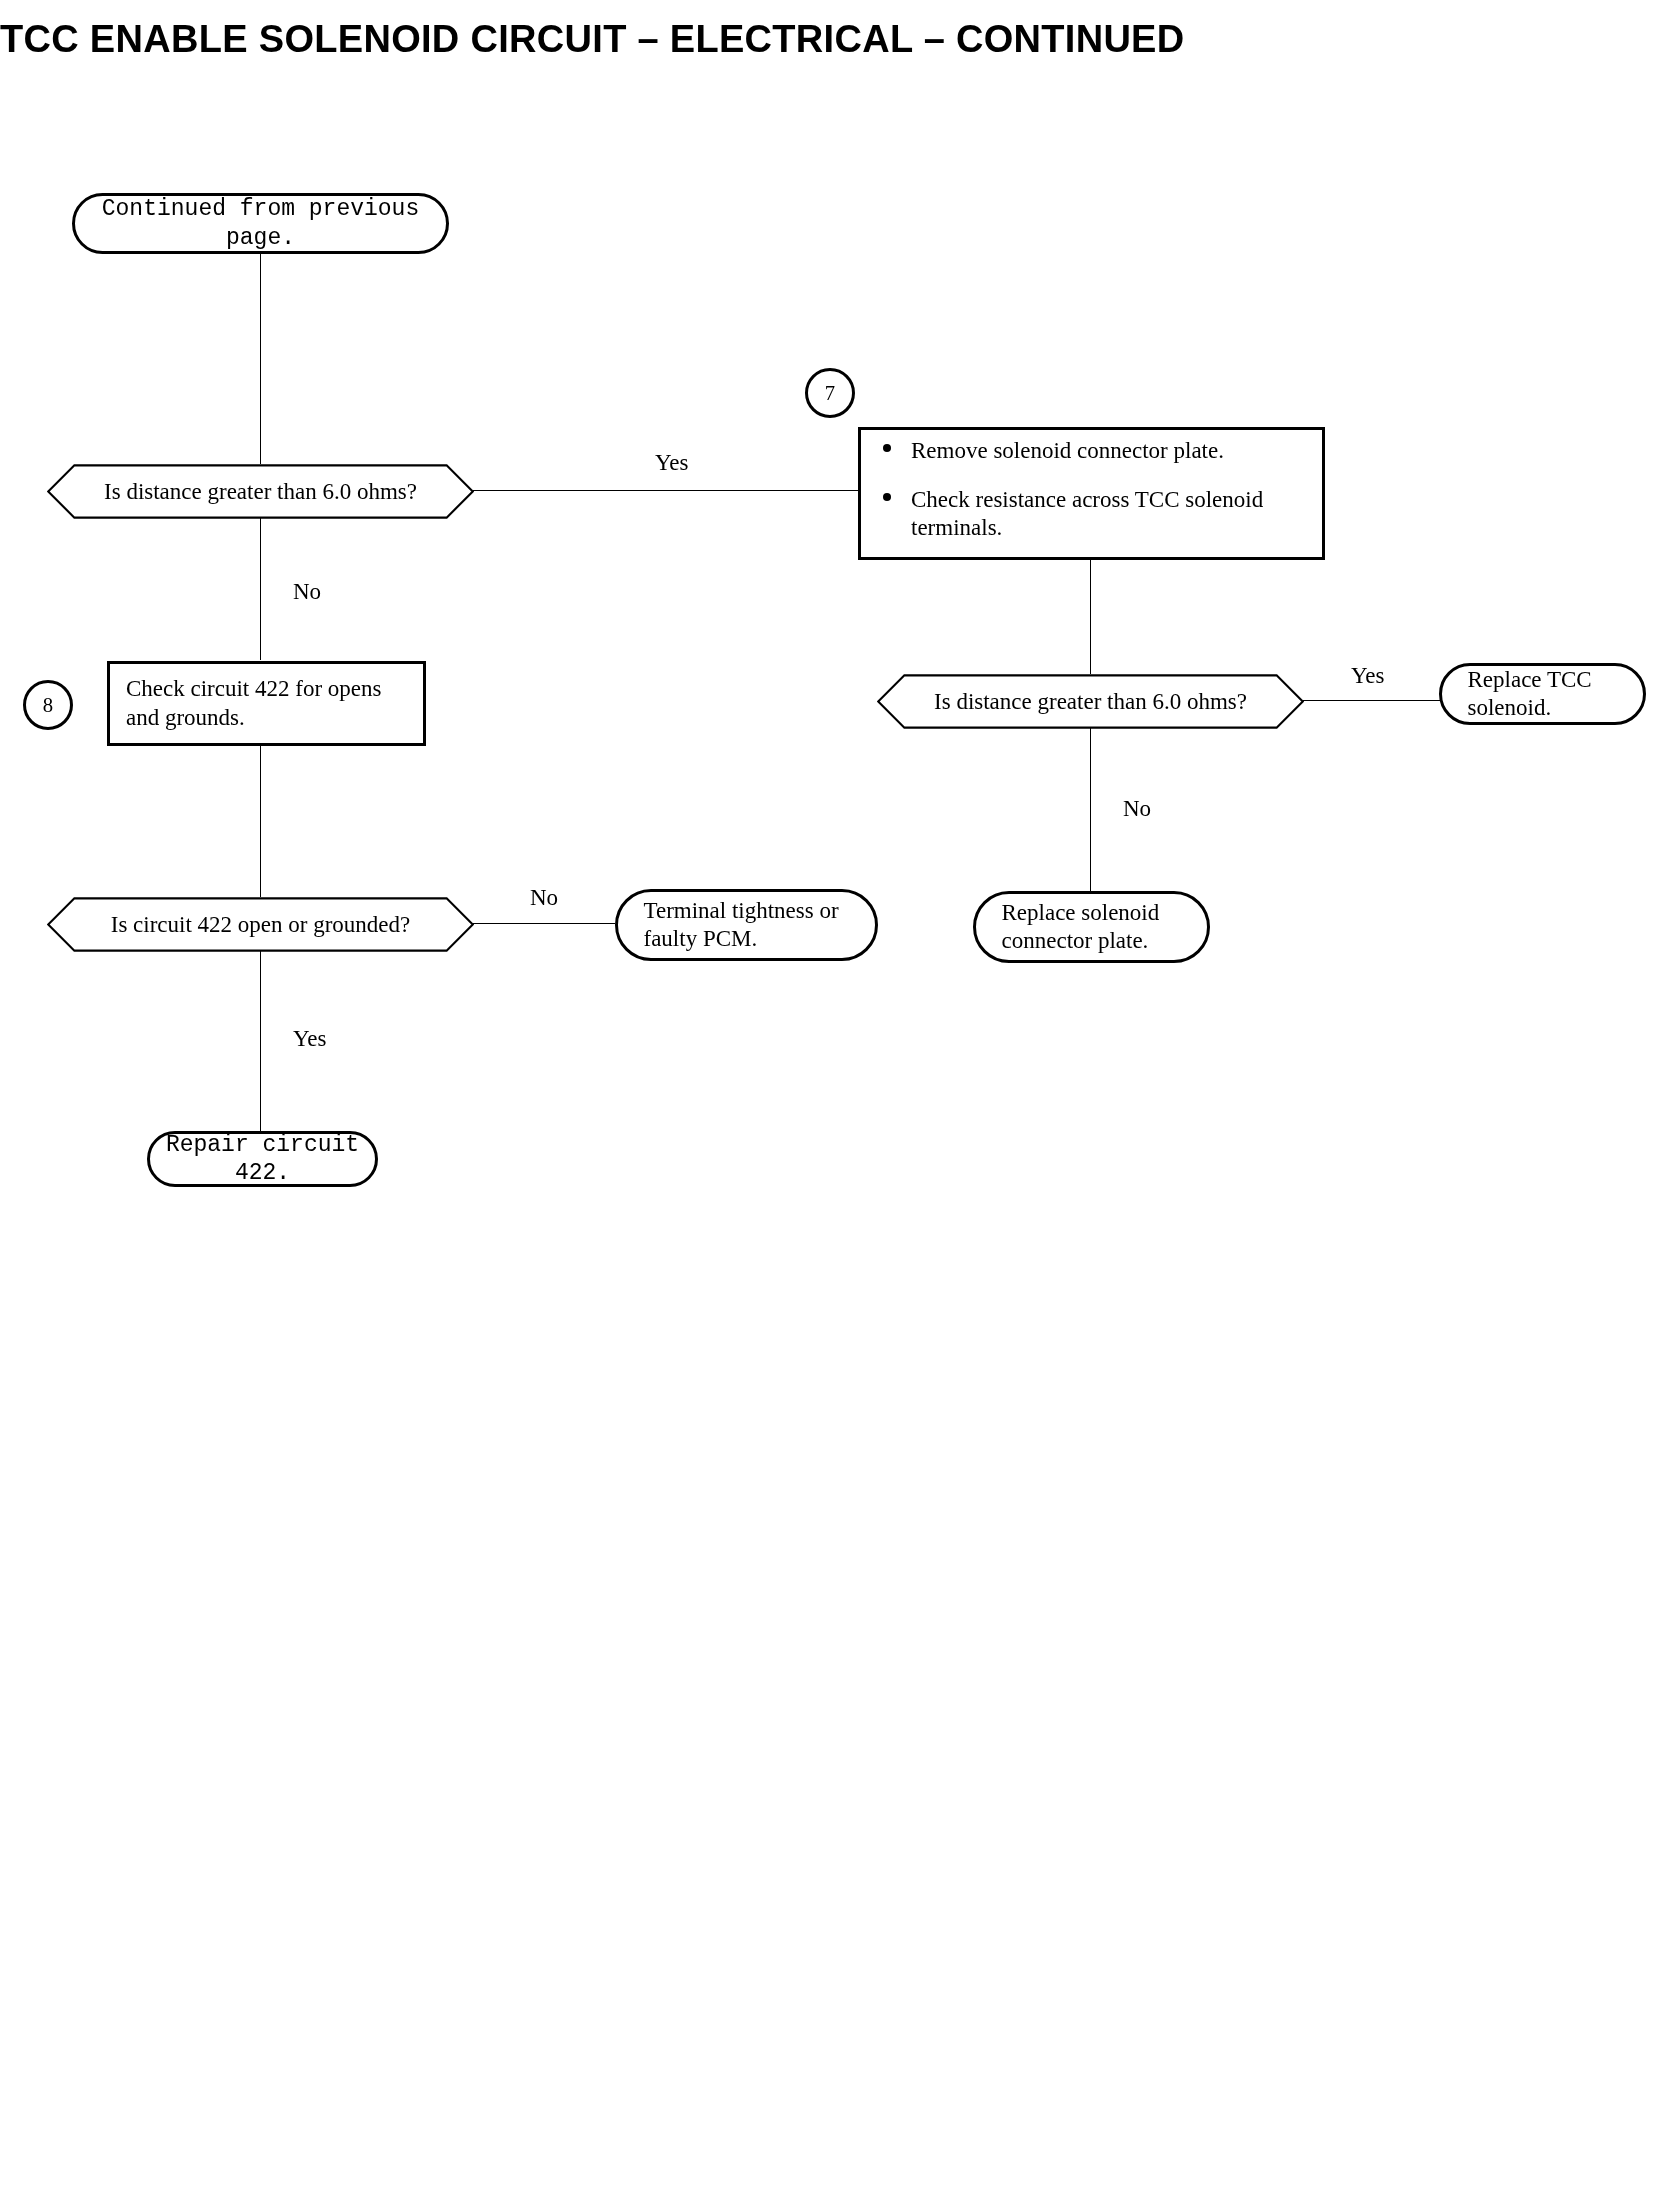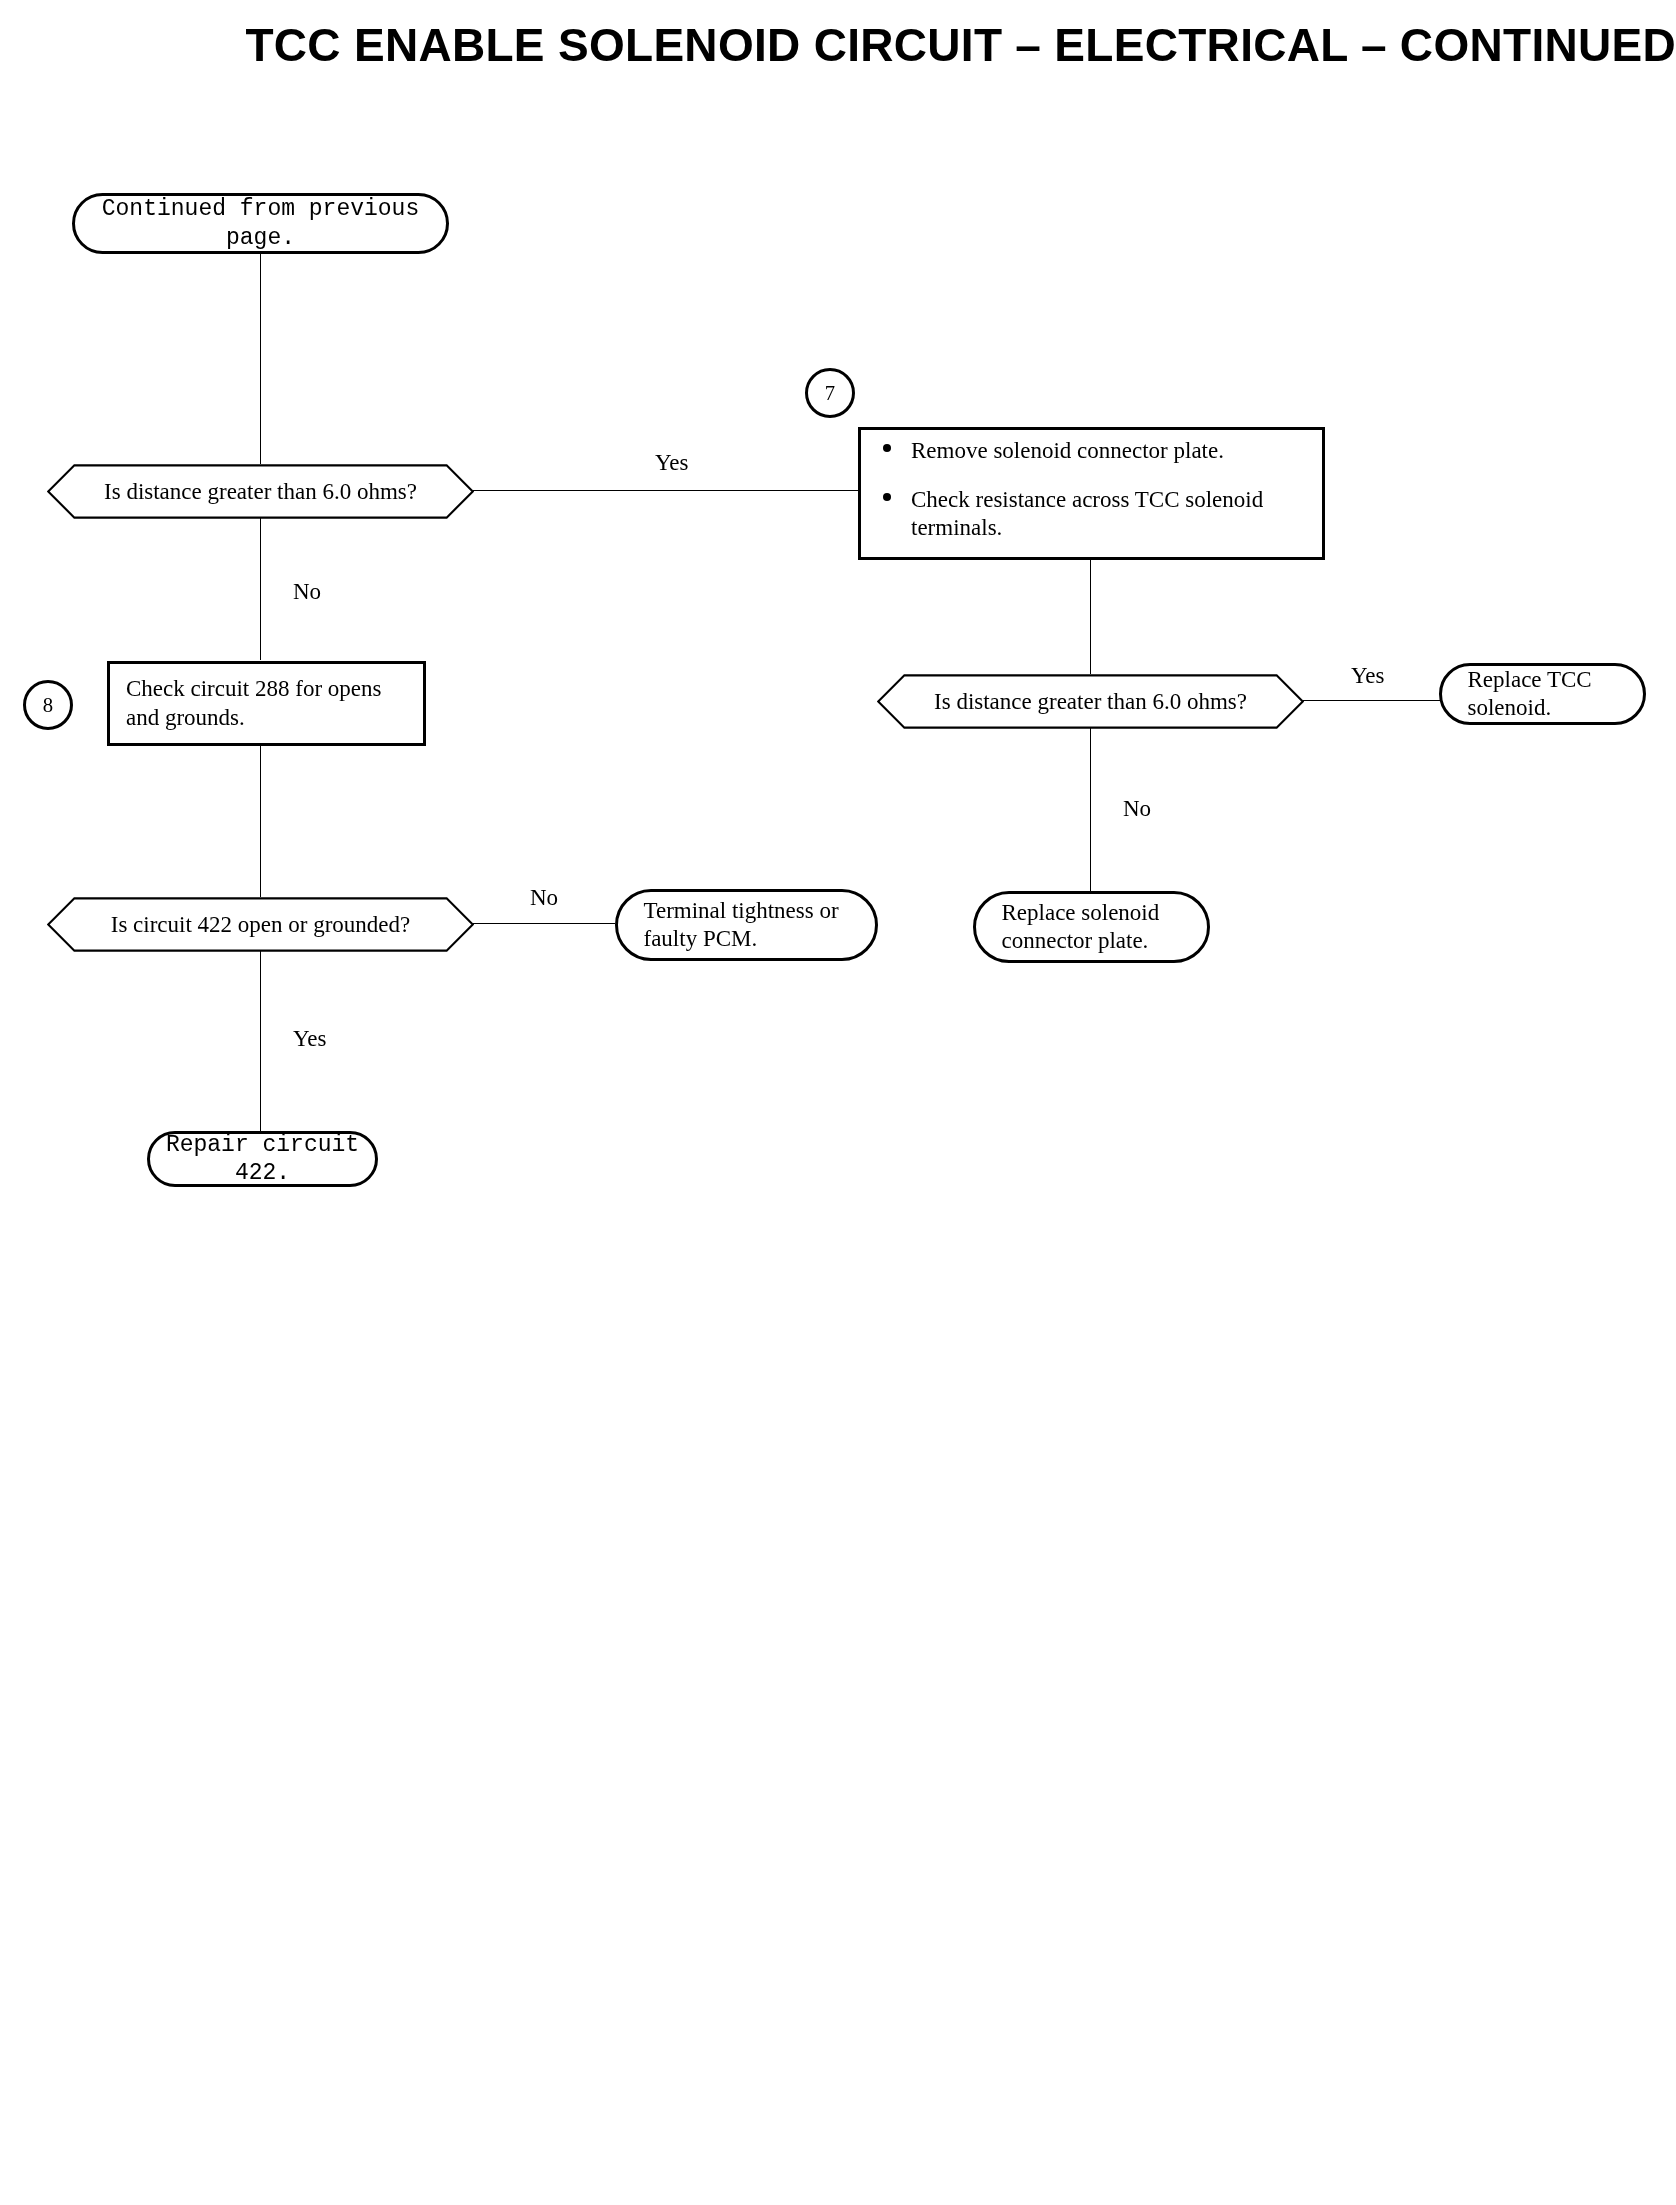--- a/index.html
+++ b/index.html
@@ -24,24 +24,24 @@
     height: 2205px;
     background: #ffffff;
   }
 
   
   .page-title {
     position: absolute;
     left: 0;
     top: 18px;
     width: 1676px;
-    text-align: right;
+    text-align: left;
     font-family: "Liberation Sans", "DejaVu Sans", sans-serif;
     font-weight: bold;
-    font-size: 46px;
+    font-size: 38px;
     letter-spacing: 0.3px;
     color: #000000;
     white-space: nowrap;
   }
 
   
   .node {
     position: absolute;
     box-sizing: border-box;
   }
@@ -194,21 +194,21 @@
   <div class="edge-label" style="left:655px; top:451px;">Yes</div>
 
   <div class="edge-v" style="left:260px; top:517px; height:143px;"></div>
   <div class="edge-label" style="left:293px; top:580px;">No</div>
 
   <div class="node conncircle" style="left:23px; top:680px; width:50px; height:50px;">
     <span>8</span>
   </div>
 
   <div class="node process" style="left:107px; top:661px; width:319px; height:85px;">
-    <span class="txt">Check circuit 288 for opens and grounds.</span>
+    <span class="txt">Check circuit 422 for opens and grounds.</span>
   </div>
 
   <div class="edge-v" style="left:260px; top:746px; height:151px;"></div>
 
   <div class="decision" style="left:47px; top:897px; width:427px; height:55px;">
     <svg width="427" height="55" viewBox="0 0 702 90">
       <polygon points="45,2 657,2 700,45 657,88 45,88 2,45" fill="#ffffff" stroke="#000000" stroke-width="3.5"></polygon>
     </svg>
     <div class="dtxt">Is circuit 422 open or grounded?</div>
   </div>

